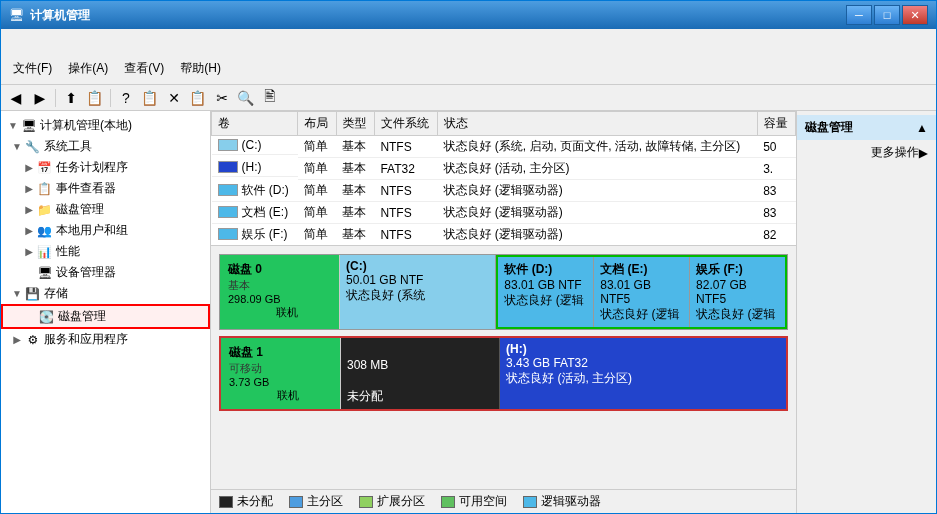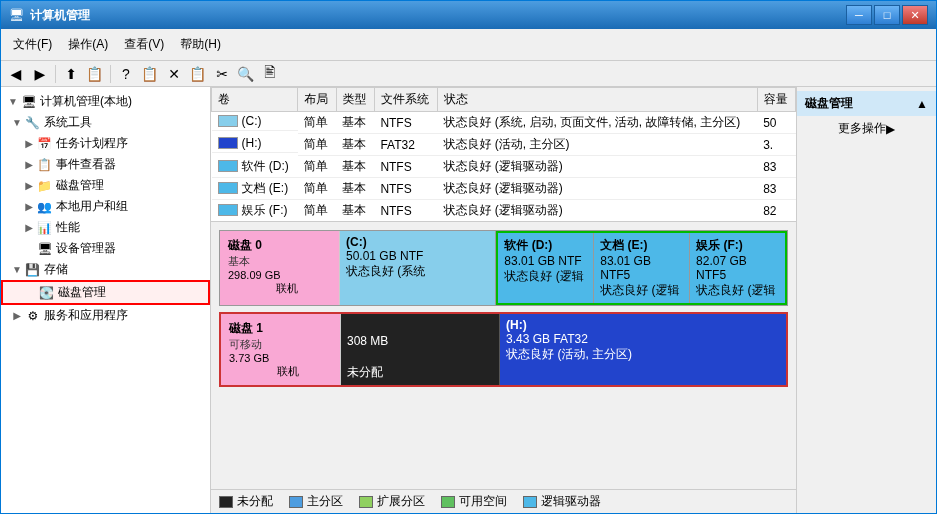--- a/index.html
+++ b/index.html
@@ -7,21 +7,21 @@
     
     .window { width: 937px; height: 514px; border: 1px solid #0078d7; display: flex; flex-direction: column; background: #f0f0f0; }
     
     .title-bar { background: linear-gradient(to bottom, #4d9de0, #1a6bb5); height: 28px; display: flex; align-items: center; padding: 0 8px; color: white; font-size: 12px; }
     .title-bar-icon { margin-right: 6px; }
     .title-bar-text { flex: 1; font-weight: bold; }
     .title-bar-buttons { display: flex; gap: 2px; }
     .tb-btn { width: 26px; height: 20px; background: linear-gradient(to bottom, #6ab4f5, #2e7fd4); border: 1px solid #1a5fa0; color: white; font-size: 11px; cursor: pointer; display: flex; align-items: center; justify-content: center; }
     .tb-btn.close { background: linear-gradient(to bottom, #f08080, #c0392b); }
     
-    .menu-bar { background: #f0f0f0; height: 32px; display: flex; align-items: center; padding: 0 4px; border-bottom: 1px solid #ccc; }
+    .menu-bar { background: #f0f0f0; height: 32px; display: flex; align-items: center; padding: 0 4px; border-bottom: 1px solid #ccc; margin-top: 24px; }
     .menu-item { padding: 2px 8px; cursor: pointer; font-size: 12px; }
     
     .toolbar { background: #f0f0f0; height: 26px; display: flex; align-items: center; padding: 2px 4px; border-bottom: 1px solid #ccc; gap: 2px; }
     .tool-btn { width: 22px; height: 20px; border: 1px solid transparent; background: transparent; cursor: pointer; display: flex; align-items: center; justify-content: center; font-size: 14px; }
     .tool-separator { width: 1px; height: 18px; background: #ccc; margin: 0 2px; }
     
     .main-content { display: flex; flex: 1; overflow: hidden; }
     
     .sidebar { width: 210px; background: white; border-right: 1px solid #ccc; overflow-y: auto; padding: 4px 0; }
     .tree-item { display: flex; align-items: center; padding: 2px 4px; cursor: pointer; white-space: nowrap; }
@@ -37,38 +37,38 @@
     
     .table-wrapper { overflow-x: auto; }
     table { width: 100%; border-collapse: collapse; font-size: 12px; }
     th { background: #f0f0f0; border: 1px solid #ccc; padding: 3px 6px; text-align: left; font-weight: normal; white-space: nowrap; }
     td { border-bottom: 1px solid #eee; padding: 2px 6px; white-space: nowrap; overflow: hidden; }
     
     .disk-visual-area { flex: 1; background: #f0f0f0; padding: 8px; overflow-y: auto; }
     
     .disk-row { display: flex; align-items: stretch; margin-bottom: 8px; border: 1px solid #999; background: white; min-height: 70px; }
     
-    .disk-info { width: 120px; padding: 6px 8px; background: #f9a8d4; border-right: 1px solid #ccc; flex-shrink: 0; }
+    .disk-info { width: 120px; padding: 6px 8px; background: #22c55e; border-right: 1px solid #ccc; flex-shrink: 0; }
     .disk-info .disk-name { font-weight: bold; font-size: 12px; }
     .disk-info .disk-type { font-size: 11px; color: #333; }
     .disk-info .disk-size { font-size: 11px; }
     .disk-info .disk-status { font-size: 11px; padding-left: 48px; }
     
     .disk-partitions { display: flex; flex: 1; align-items: stretch; }
     
     .partition { display: flex; flex-direction: column; justify-content: flex-start; padding: 4px 6px; border-right: 1px solid #999; font-size: 11px; min-width: 60px; }
     .partition:last-child { border-right: none; }
     
     .legend-area { height: 24px; background: #f0f0f0; border-top: 1px solid #ccc; display: flex; align-items: center; padding: 0 8px; gap: 16px; font-size: 11px; }
     .legend-item { display: flex; align-items: center; gap: 4px; }
     .legend-color { width: 14px; height: 12px; border: 1px solid #666; }
     
     .operations-panel { width: 140px; background: #f0f0f0; border-left: 1px solid #ccc; padding: 4px 0; }
     .ops-header { background: #d0e8f8; padding: 4px 8px; font-weight: bold; font-size: 12px; display: flex; justify-content: space-between; align-items: center; }
-    .ops-item { padding: 4px 8px; cursor: pointer; font-size: 12px; display: flex; align-items: center; justify-content: center; }
+    .ops-item { padding: 4px 8px; cursor: pointer; font-size: 12px; display: flex; align-items: center; justify-content: flex-end; }
   </style>
 </head>
 <body>
 
 <div class="window">
 
   <div class="title-bar">
     <span class="title-bar-icon">🖥</span>
     <span class="title-bar-text">计算机管理</span>
     <div class="title-bar-buttons">

